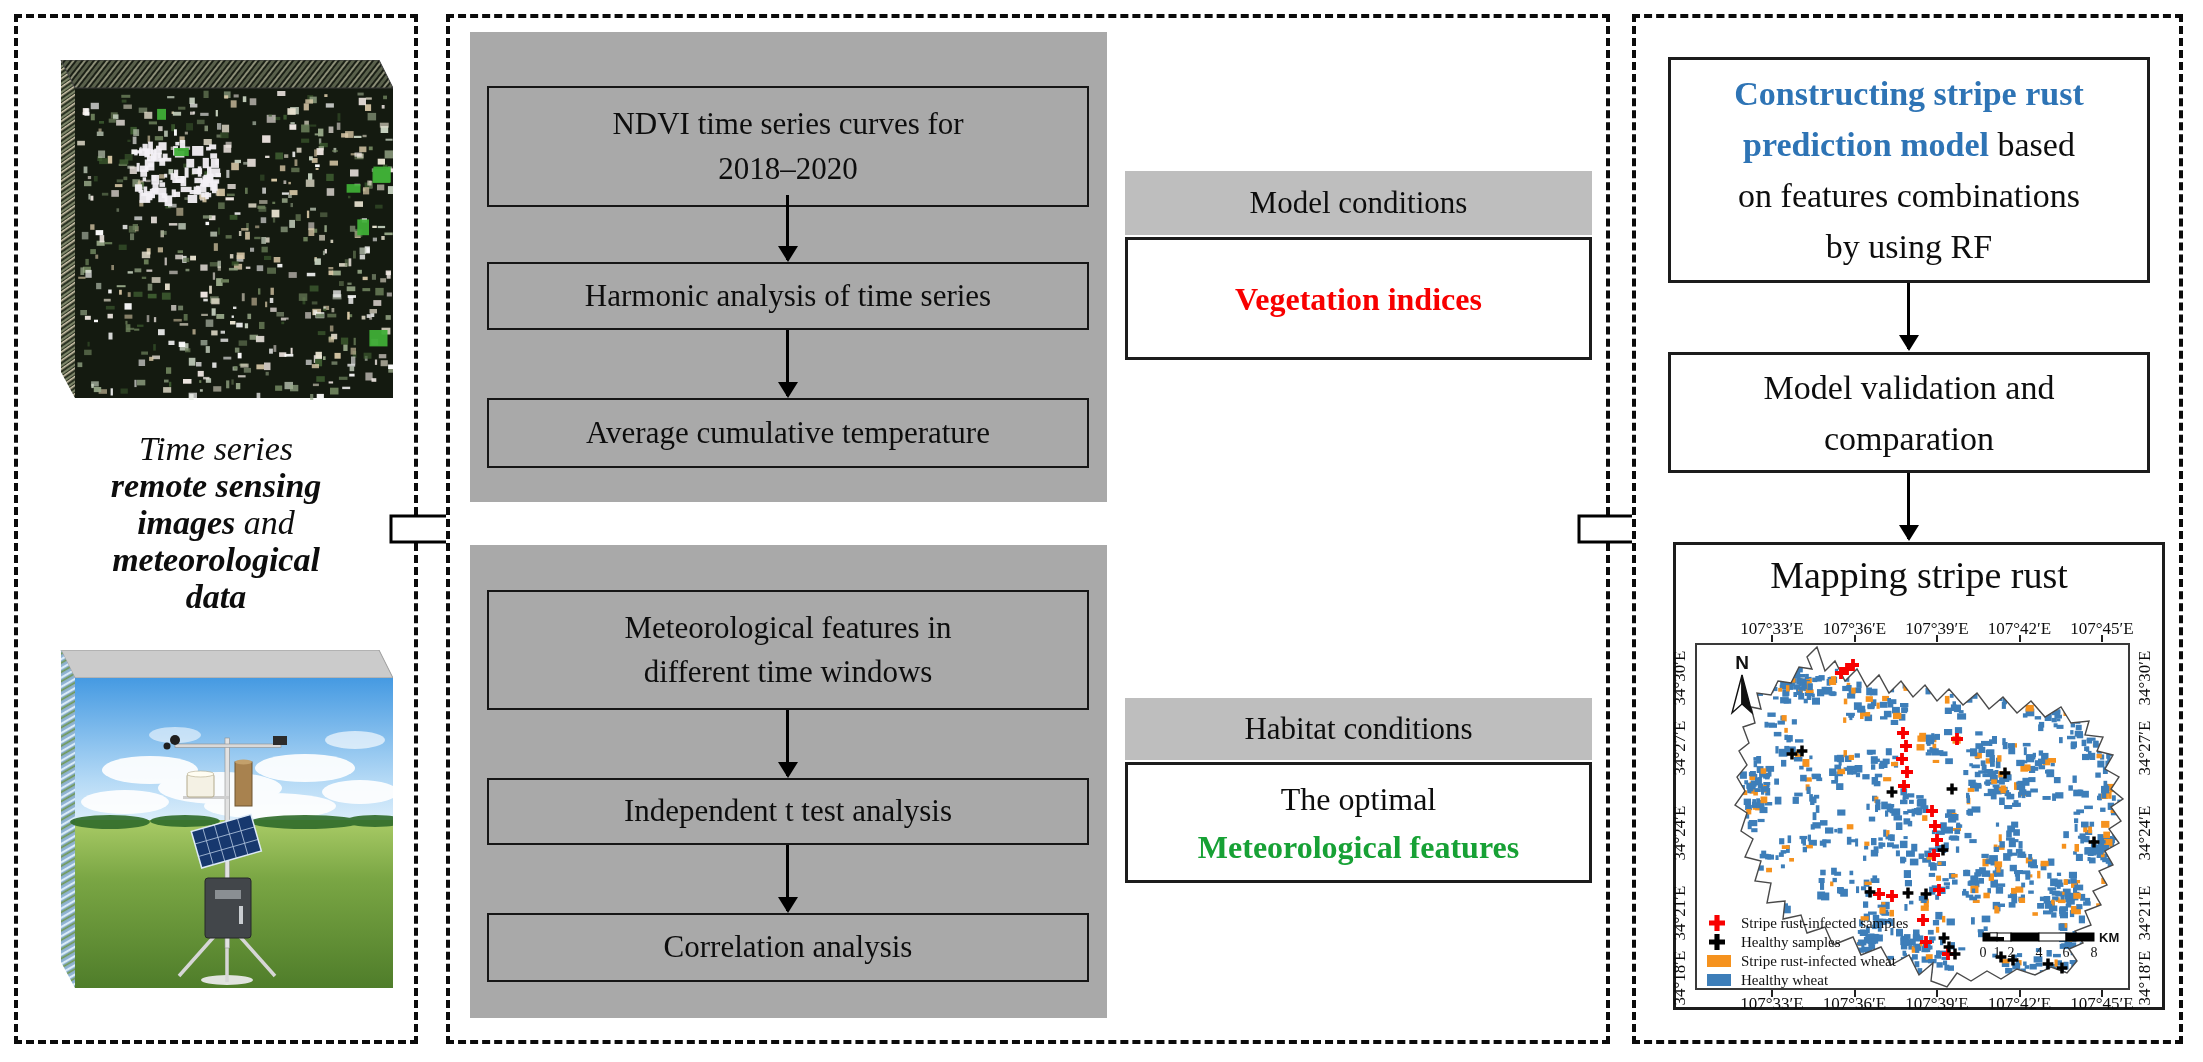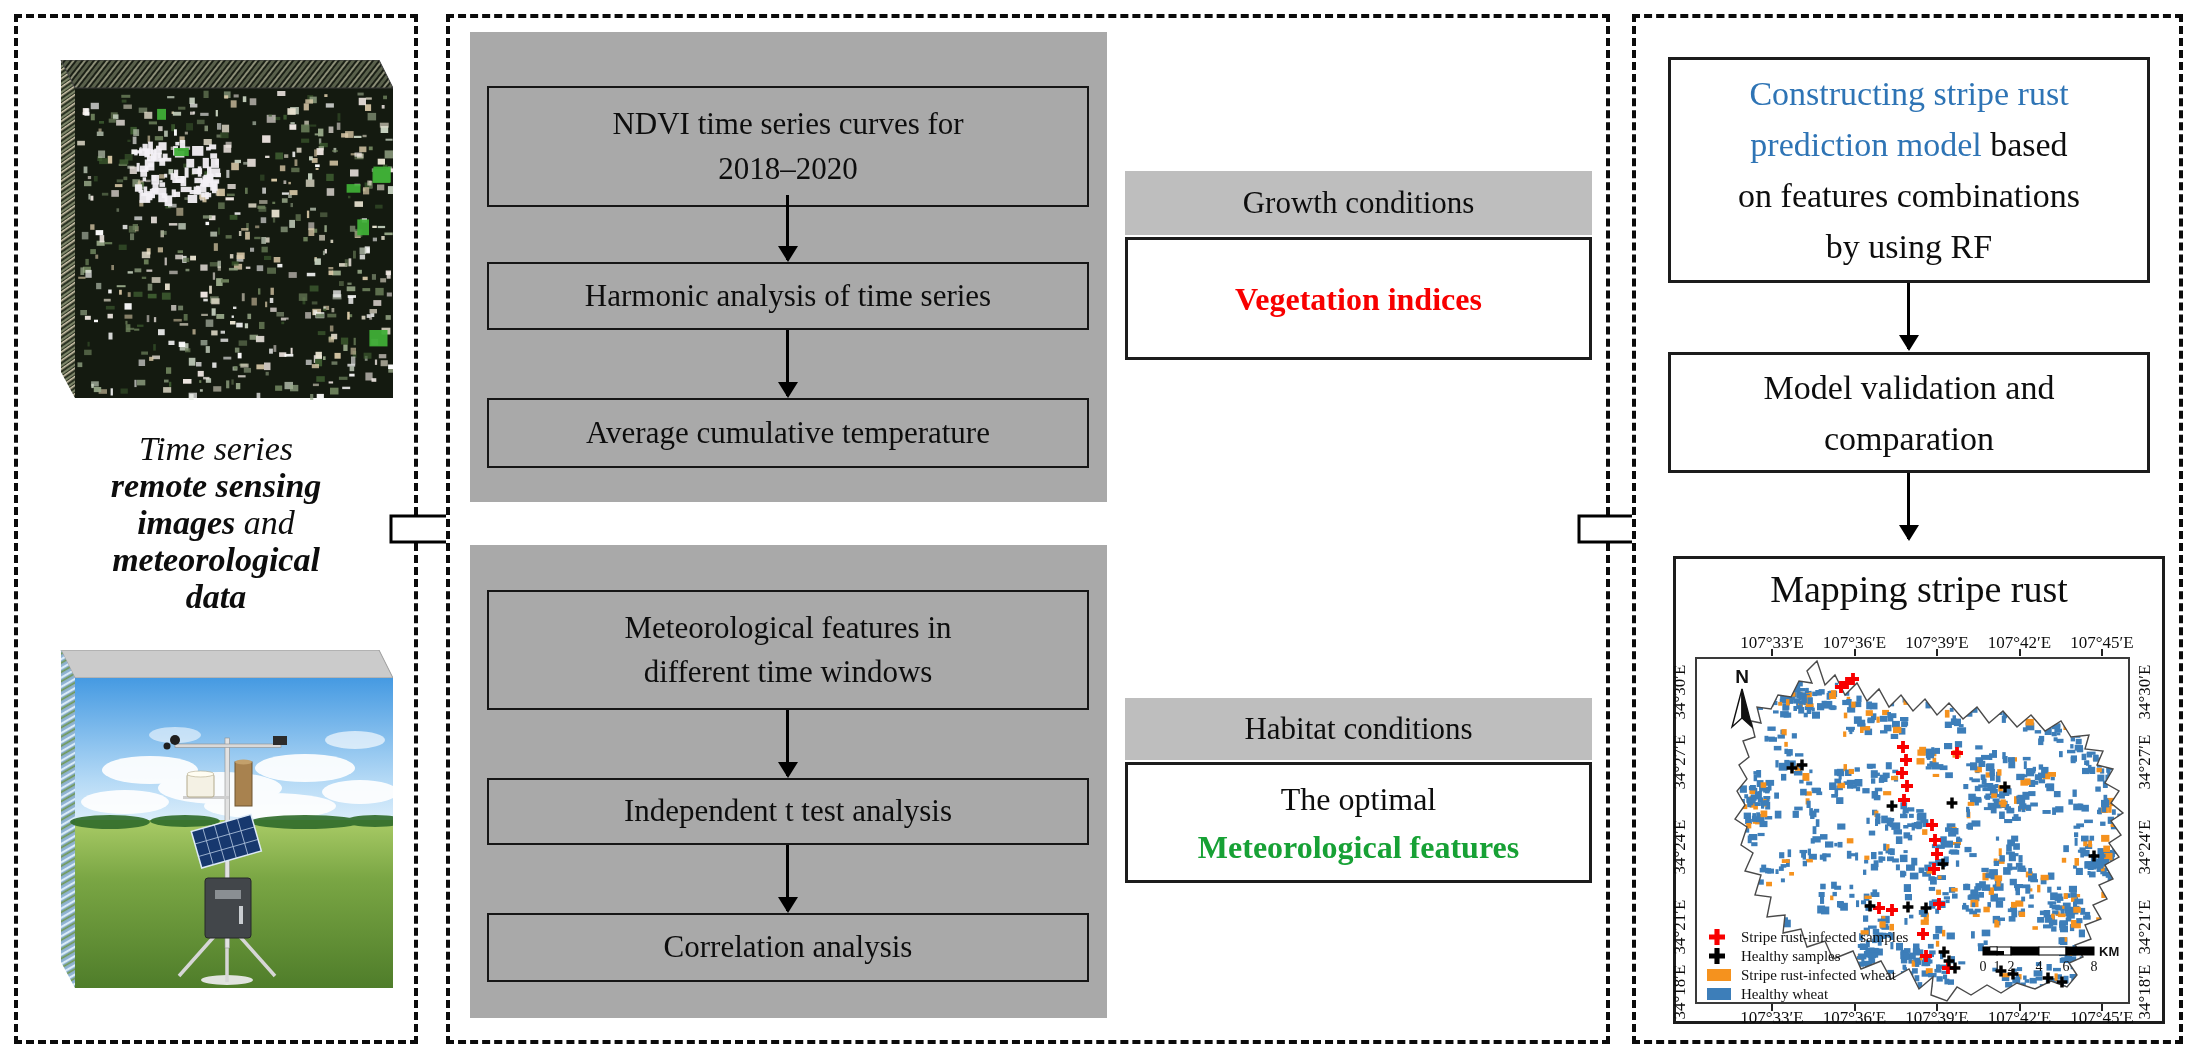--- a/index.html
+++ b/index.html
@@ -31,22 +31,22 @@
   .varrow::after{content:"";position:absolute;left:50%;bottom:-2px;transform:translateX(-50%);
         width:0;height:0;border-left:10px solid transparent;border-right:10px solid transparent;
         border-top:16px solid #000;}
 
   .blockarrow{position:absolute;}
 
   
   .rbox{position:absolute;border:3px solid #1c1c1c;background:#fff;display:flex;align-items:center;
         justify-content:center;text-align:center;font-size:34px;line-height:1.5;
         white-space:pre-line;color:#0d0d0d;}
-  .rbox .hl{font-weight:normal;}
-  .mapbox{position:absolute;border:3px solid #1c1c1c;background:#fff;margin-top:14px;}
+  .rbox .hl{font-weight:bold;}
+  .mapbox{position:absolute;border:3px solid #1c1c1c;background:#fff;}
   .map-title{position:absolute;left:0;top:8px;width:100%;text-align:center;font-size:38px;color:#0d0d0d;}
   .map-wrap{position:absolute;left:19px;top:98px;width:435px;height:347px;}
   .xlab{position:absolute;transform:translateX(-50%);font-size:17px;color:#0d0d0d;white-space:nowrap;}
   .ylab{position:absolute;transform:translate(-50%,-50%) rotate(-90deg);font-size:17px;color:#0d0d0d;white-space:nowrap;}
   .tick{position:absolute;width:2px;height:7px;background:#222;}
 </style>
 </head>
 <body>
 
 <div class="stage">
@@ -807,21 +807,21 @@
     <div class="varrow" style="left:336px;top:312px;height:66px;"></div>
     <div class="pbox" style="left:37px;top:380px;width:602px;height:70px;">Average cumulative temperature</div>
 
     <div class="pbox" style="left:37px;top:572px;width:602px;height:120px;">Meteorological features in
 different time windows</div>
     <div class="varrow" style="left:336px;top:692px;height:66px;"></div>
     <div class="pbox" style="left:37px;top:760px;width:602px;height:67px;">Independent t test analysis</div>
     <div class="varrow" style="left:336px;top:827px;height:66px;"></div>
     <div class="pbox" style="left:37px;top:895px;width:602px;height:69px;">Correlation analysis</div>
 
-    <div class="band" style="left:675px;top:153px;width:467px;height:64px;">Growth conditions</div>
+    <div class="band" style="left:675px;top:153px;width:467px;height:64px;">Model conditions</div>
     <div class="whitebox" style="left:675px;top:219px;width:467px;height:123px;">
       <div class="hl" style="color: rgb(248, 0, 0);">Vegetation indices</div>
     </div>
 
     <div class="band" style="left:675px;top:680px;width:467px;height:62px;">Habitat conditions</div>
     <div class="whitebox" style="left:675px;top:744px;width:467px;height:121px;">
       <div>The optimal</div>
       <div class="hl" style="color: rgb(23, 161, 53);">Meteorological features</div>
     </div>
   </div>

